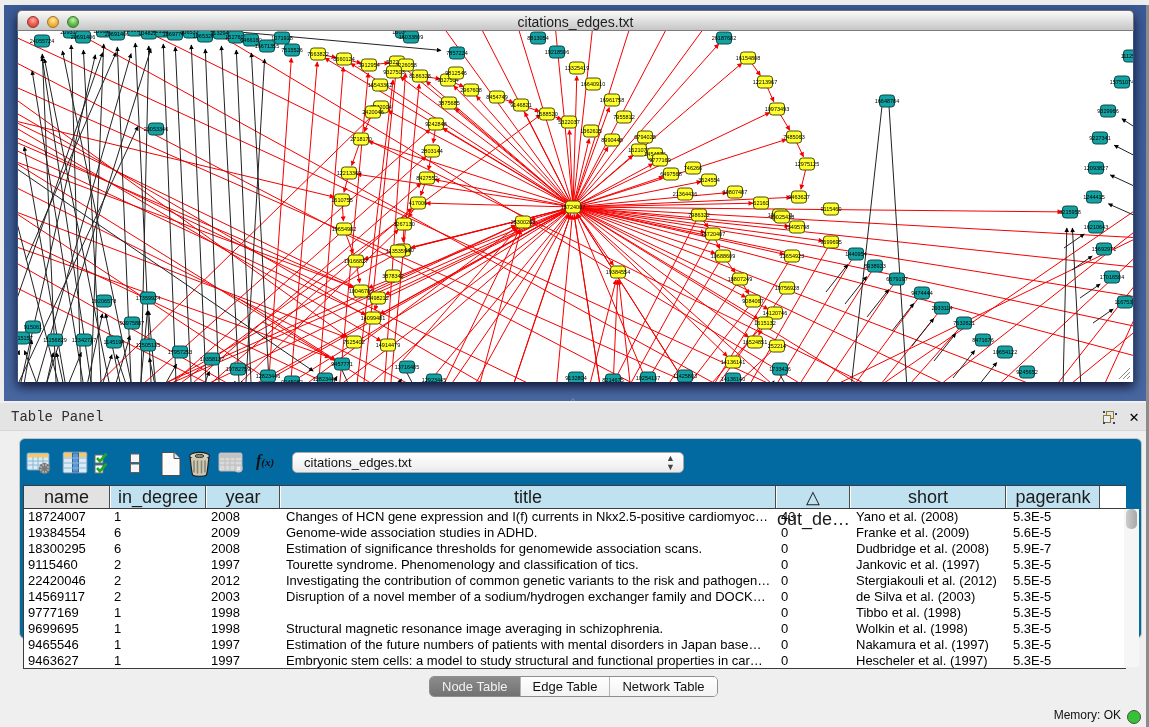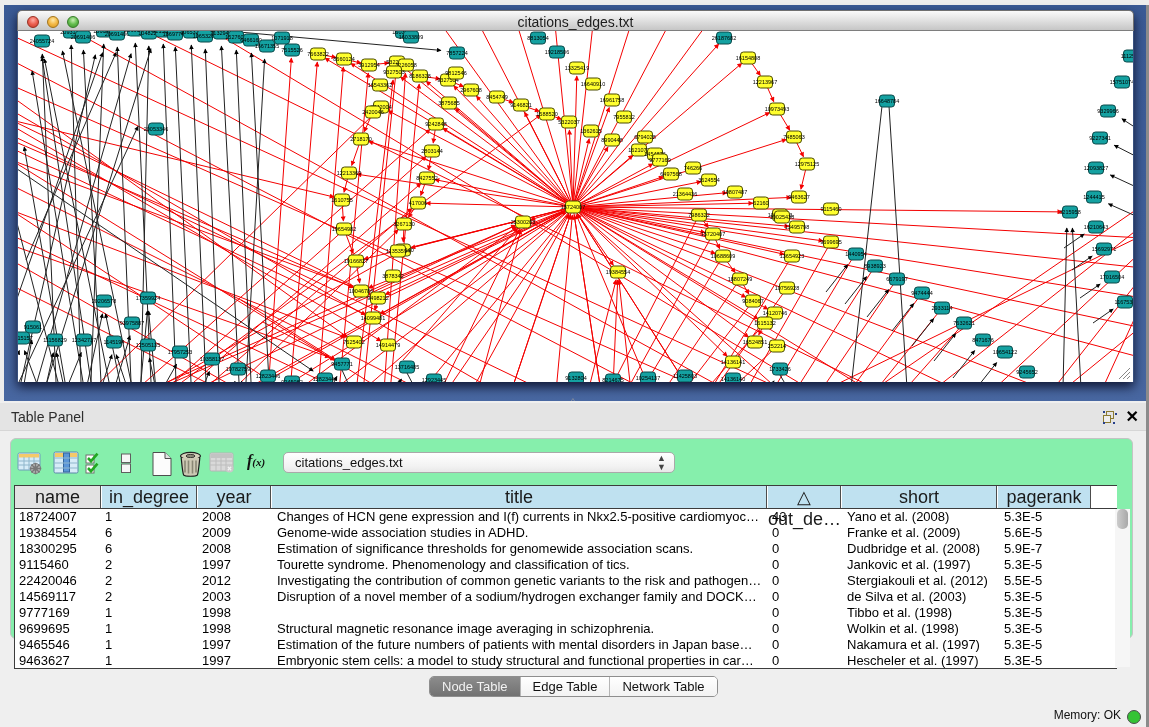--- a/index.html
+++ b/index.html
@@ -7,25 +7,25 @@
 #macwin { position:absolute; left:17px; top:10px; width:1117px; height:372px; border-radius:5px 5px 0 0; box-shadow:0 5px 11px rgba(0,0,22,0.78); }
 #titlebar { position:absolute; left:0; top:0; width:1117px; height:21px; border-radius:5px 5px 0 0; background:linear-gradient(180deg,#fafafa 0%,#e3e3e3 45%,#c6c6c6 100%); border:1px solid #6f6f6f; border-bottom:1px solid #7e7e7e; }
 #title { position:absolute; left:0; right:0; top:3px; text-align:center; font-size:14px; color:#1d1d1d; }
 .tl { position:absolute; top:5px; width:12px; height:12px; border-radius:50%; }
 #tlr { left:9px; background:radial-gradient(circle at 50% 32%,#ffaca4 0%,#ec5f50 50%,#c23c29 100%); border:1px solid #992e21; }
 #tly { left:29px; background:radial-gradient(circle at 50% 32%,#ffe9a8 0%,#f3b844 50%,#d4951f 100%); border:1px solid #a3741a; }
 #tlg { left:49px; background:radial-gradient(circle at 50% 32%,#c8efb5 0%,#63bd4e 50%,#3f9230 100%); border:1px solid #357c27; }
 #canvas { position:absolute; left:0; top:21px; width:1117px; height:351px; background:#fff; overflow:hidden; border-left:1px solid #39517f; border-right:1px solid #39517f; }
 #grip { position:absolute; right:2px; bottom:2px; width:14px; height:14px; }
 #tablepanel { position:absolute; left:0; top:401px; width:1149px; height:326px; background:#efefef; }
-#tp_title { position:absolute; left:0; top:2px; width:1149px; height:28px; background:#e4e4e4; border-bottom:1px solid #d6d6d6; }
+#tp_title { position:absolute; left:0; top:2px; width:1149px; height:28px; background:#e4e4e4; border-bottom:1px solid #d6d6d6;font-family:Liberation Mono, monospace; }
 #tp_lbl { position:absolute; left:11px; top:6px; font-size:14px; color:#2e2e2e; }
 #tp_x { position:absolute; right:10px; top:4px; font-size:16px; font-weight:bold; color:#000; }
 #tp_float { position:absolute; right:32px; top:8px; width:14px; height:13px; }
-#browser { position:absolute; left:10px; top:37px; width:1123px; height:201px; background:#86efac; border:1px solid #c4c4c4; border-radius:6px; }
+#browser { position:absolute; left:19px; top:37px; width:1123px; height:201px; background:#0369a1; border:1px solid #c4c4c4; border-radius:6px; }
 .ticon { position:absolute; top:12px; }
 #dropdown { position:absolute; left:272px; top:13px; width:392px; height:21px; background:linear-gradient(180deg,#ffffff,#f2f2f2 70%,#e8e8e8); border:1px solid #a9a9a9; border-radius:5px; font-size:13px; color:#111; line-height:19px; padding-left:11px; }
 #dd_ar { position:absolute; right:8px; top:1px; font-size:9px; color:#444; line-height:9px; }
 #tbl { position:absolute; left:3px; top:46px; width:1103px; height:184px; background:#fff; border:1px solid #3c3c3c; border-right:none; }
 #thead { position:absolute; left:0; top:0; height:22px; width:1102px; font-size:18px; color:#1a1a1a; }
 #thead .th { position:absolute; top:0; height:22px; background:#bfe1f0; border-right:1px solid #4c4c4c; text-align:center; line-height:22px; }
 #thead .g { background:#e2e2e2; }
 #tbody { position:absolute; left:0; top:22px; width:1102px; border-top:1px solid #3c3c3c; font-size:13px; color:#000; }
 .tr { position:relative; height:16px; line-height:16px; white-space:nowrap; }
 .tr div { position:absolute; top:0; height:16px; overflow:hidden; }

